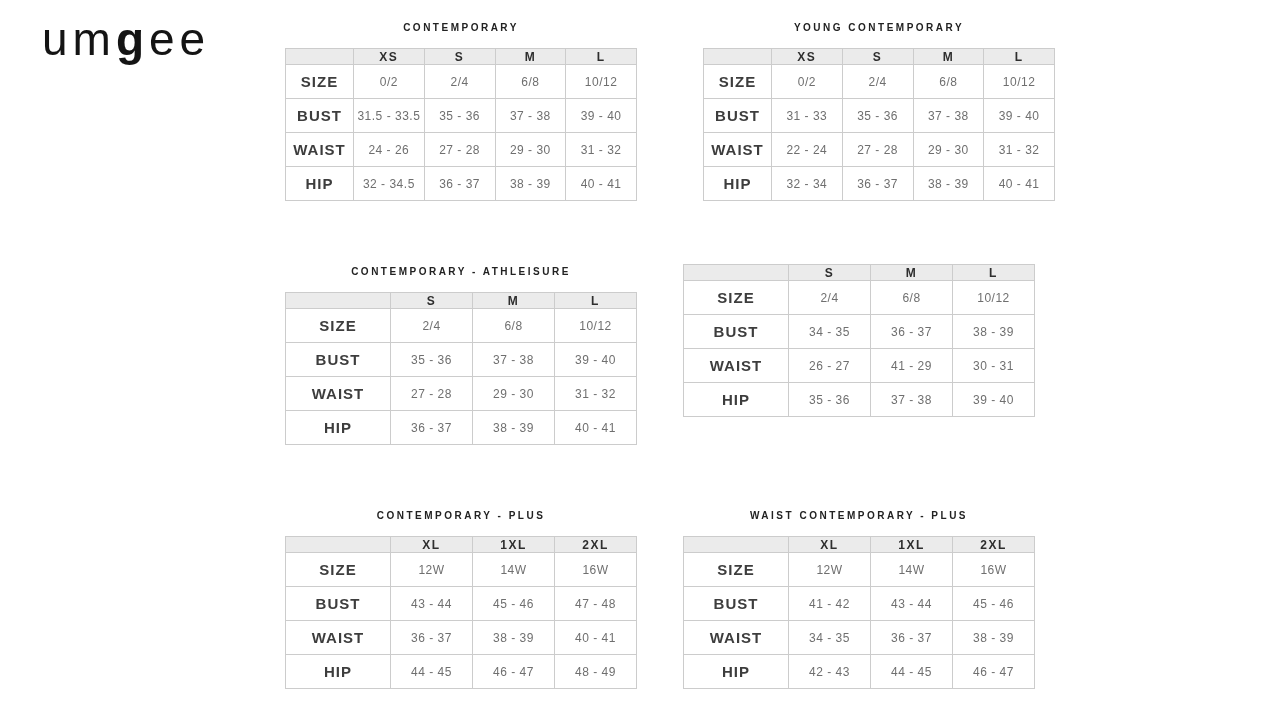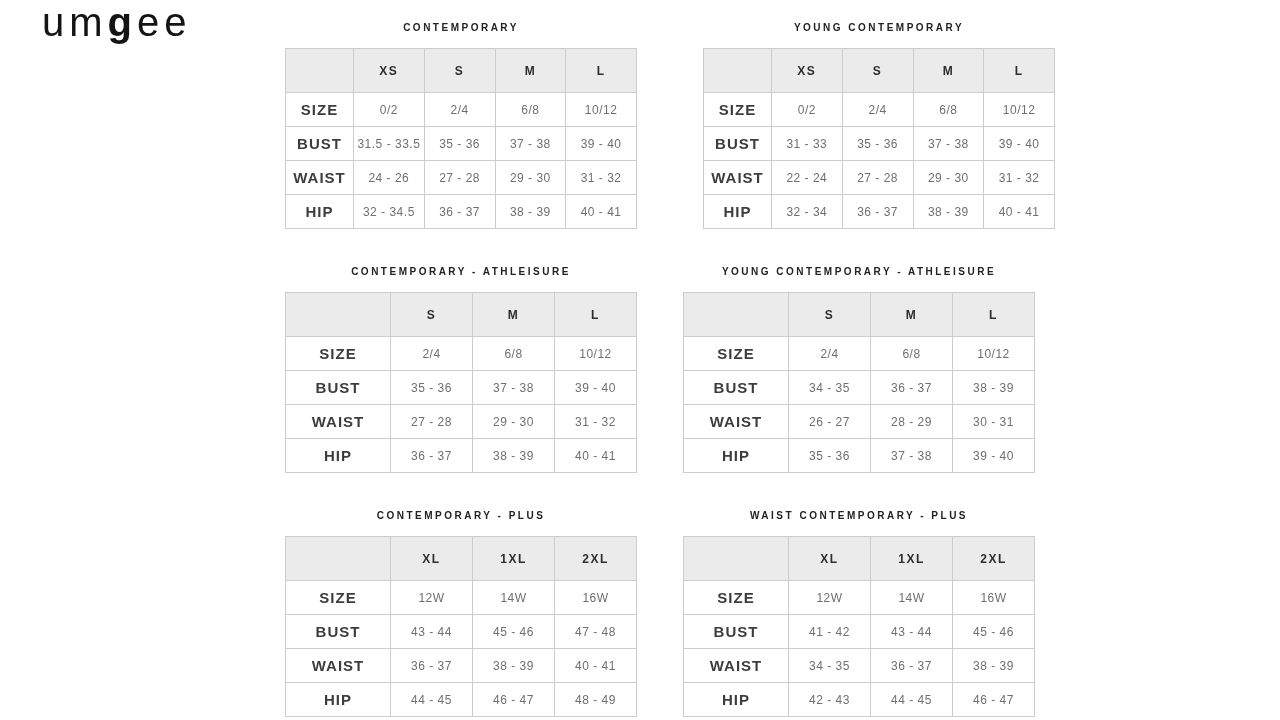--- a/index.html
+++ b/index.html
@@ -8,22 +8,22 @@
     position: relative;
     width: 1280px;
     height: 720px;
     background: var(--page-bg, #ffffff);
     font-family: "Liberation Sans", sans-serif;
     overflow: hidden;
   }
   .logo {
     position: absolute;
     left: 42px;
-    top: 0;
-    font-size: 40px;
+    top: 12px;
+    font-size: 46px;
     letter-spacing: 5px;
     color: var(--logo-text, #141414);
     font-weight: 400;
   }
   .logo .g { font-weight: 700; }
   .tgroup { position: absolute; width: 352px; }
   #g0 { left: 285px; top: 20px; }
   #g1 { left: 683px; top: 20px; margin-left: 20px; }
   #g2 { left: 285px; top: 264px; }
   #g3 { left: 683px; top: 264px; }
@@ -44,21 +44,21 @@
     border-collapse: collapse;
     table-layout: fixed;
     width: 352px;
   }
   .stable th, .stable td {
     border: 1px solid var(--border, #cccccc);
     text-align: center;
     vertical-align: middle;
     white-space: nowrap;
   }
-  .stable thead tr { height: 44px; }
+  .stable thead tr { height: 16px; }
   .stable thead th {
     background: var(--header-bg, #ebebeb);
     font-size: 12px;
     font-weight: 700;
     letter-spacing: 1.5px;
     color: var(--header-text, #2e2e2e);
   }
   .stable tbody tr { height: 34px; }
   .stable tbody th {
     font-size: 15px;
@@ -205,21 +205,20 @@
             <th>HIP</th>
             <td>36 - 37</td>
             <td>38 - 39</td>
             <td>40 - 41</td>
           </tr>
         </tbody>
       </table>
   </section>
 
   <section class="tgroup" id="g3">
-    <h2 class="ttitle">YOUNG CONTEMPORARY - ATHLEISURE</h2>
     <table class="stable c3">
         <thead>
           <tr>
             <th></th>
             <th>S</th>
             <th>M</th>
             <th>L</th>
           </tr>
         </thead>
         <tbody>
@@ -231,21 +230,21 @@
           </tr>
           <tr>
             <th>BUST</th>
             <td>34 - 35</td>
             <td>36 - 37</td>
             <td>38 - 39</td>
           </tr>
           <tr>
             <th>WAIST</th>
             <td>26 - 27</td>
-            <td>28 - 29</td>
+            <td>41 - 29</td>
             <td>30 - 31</td>
           </tr>
           <tr>
             <th>HIP</th>
             <td>35 - 36</td>
             <td>37 - 38</td>
             <td>39 - 40</td>
           </tr>
         </tbody>
       </table>

